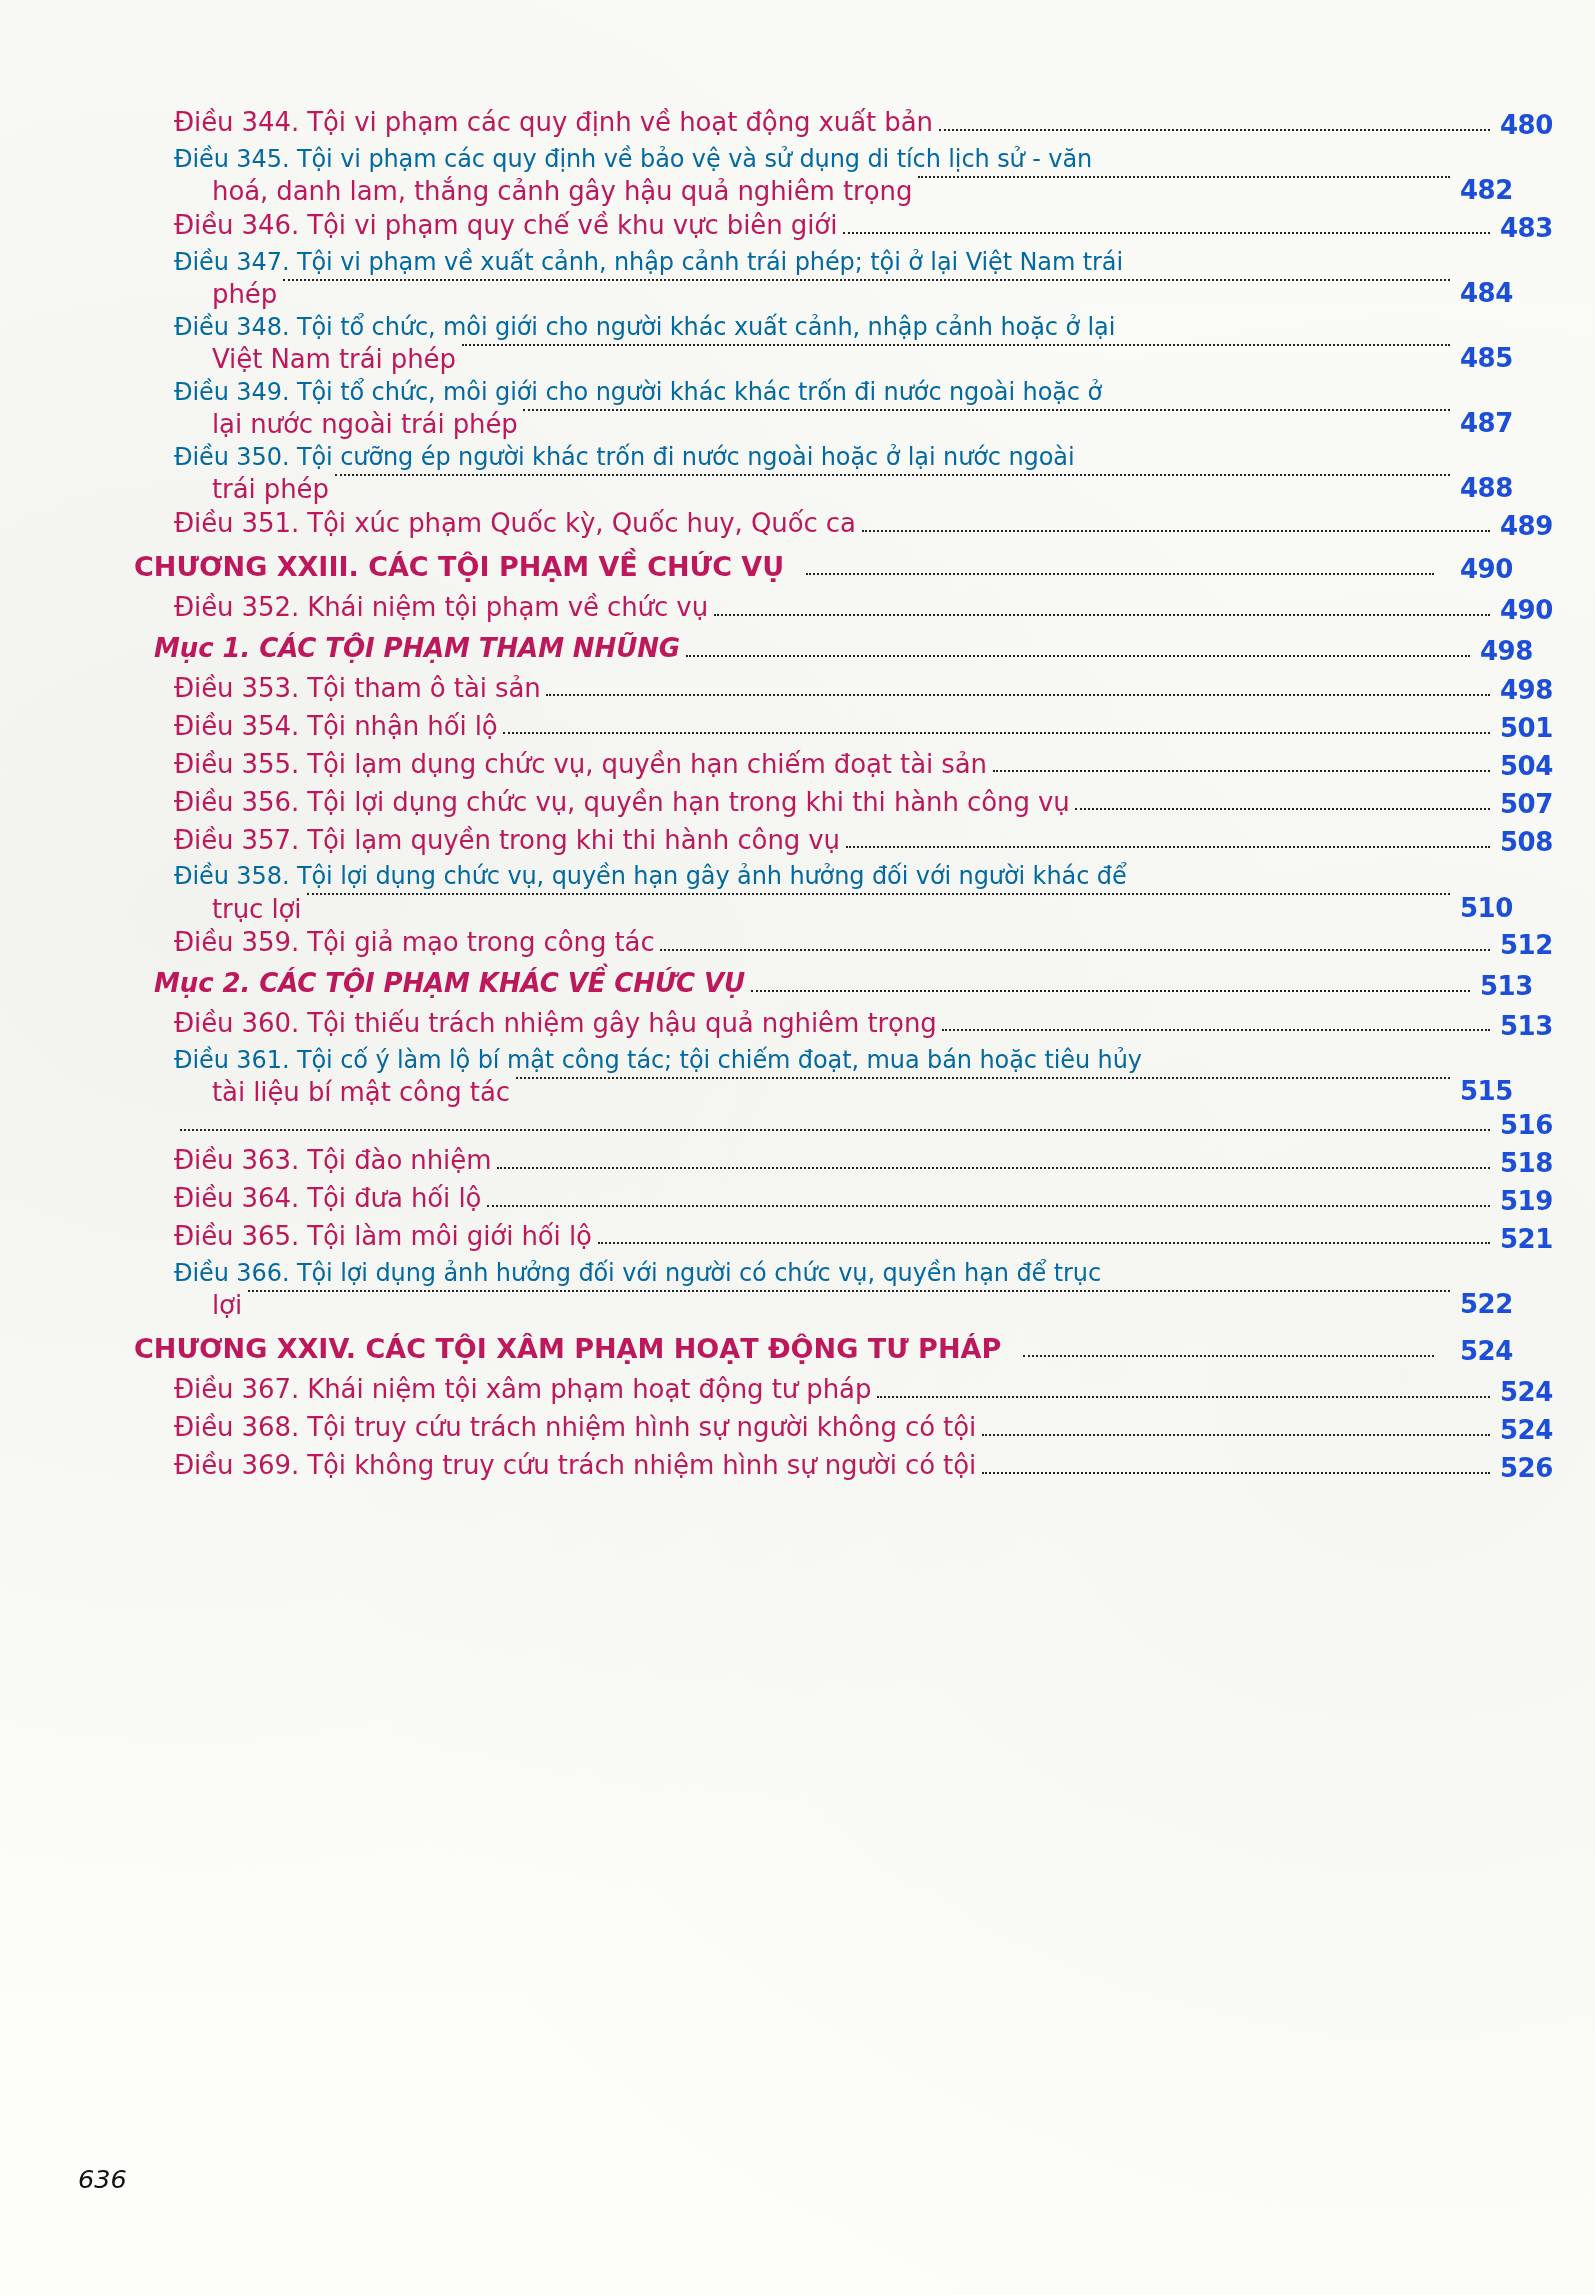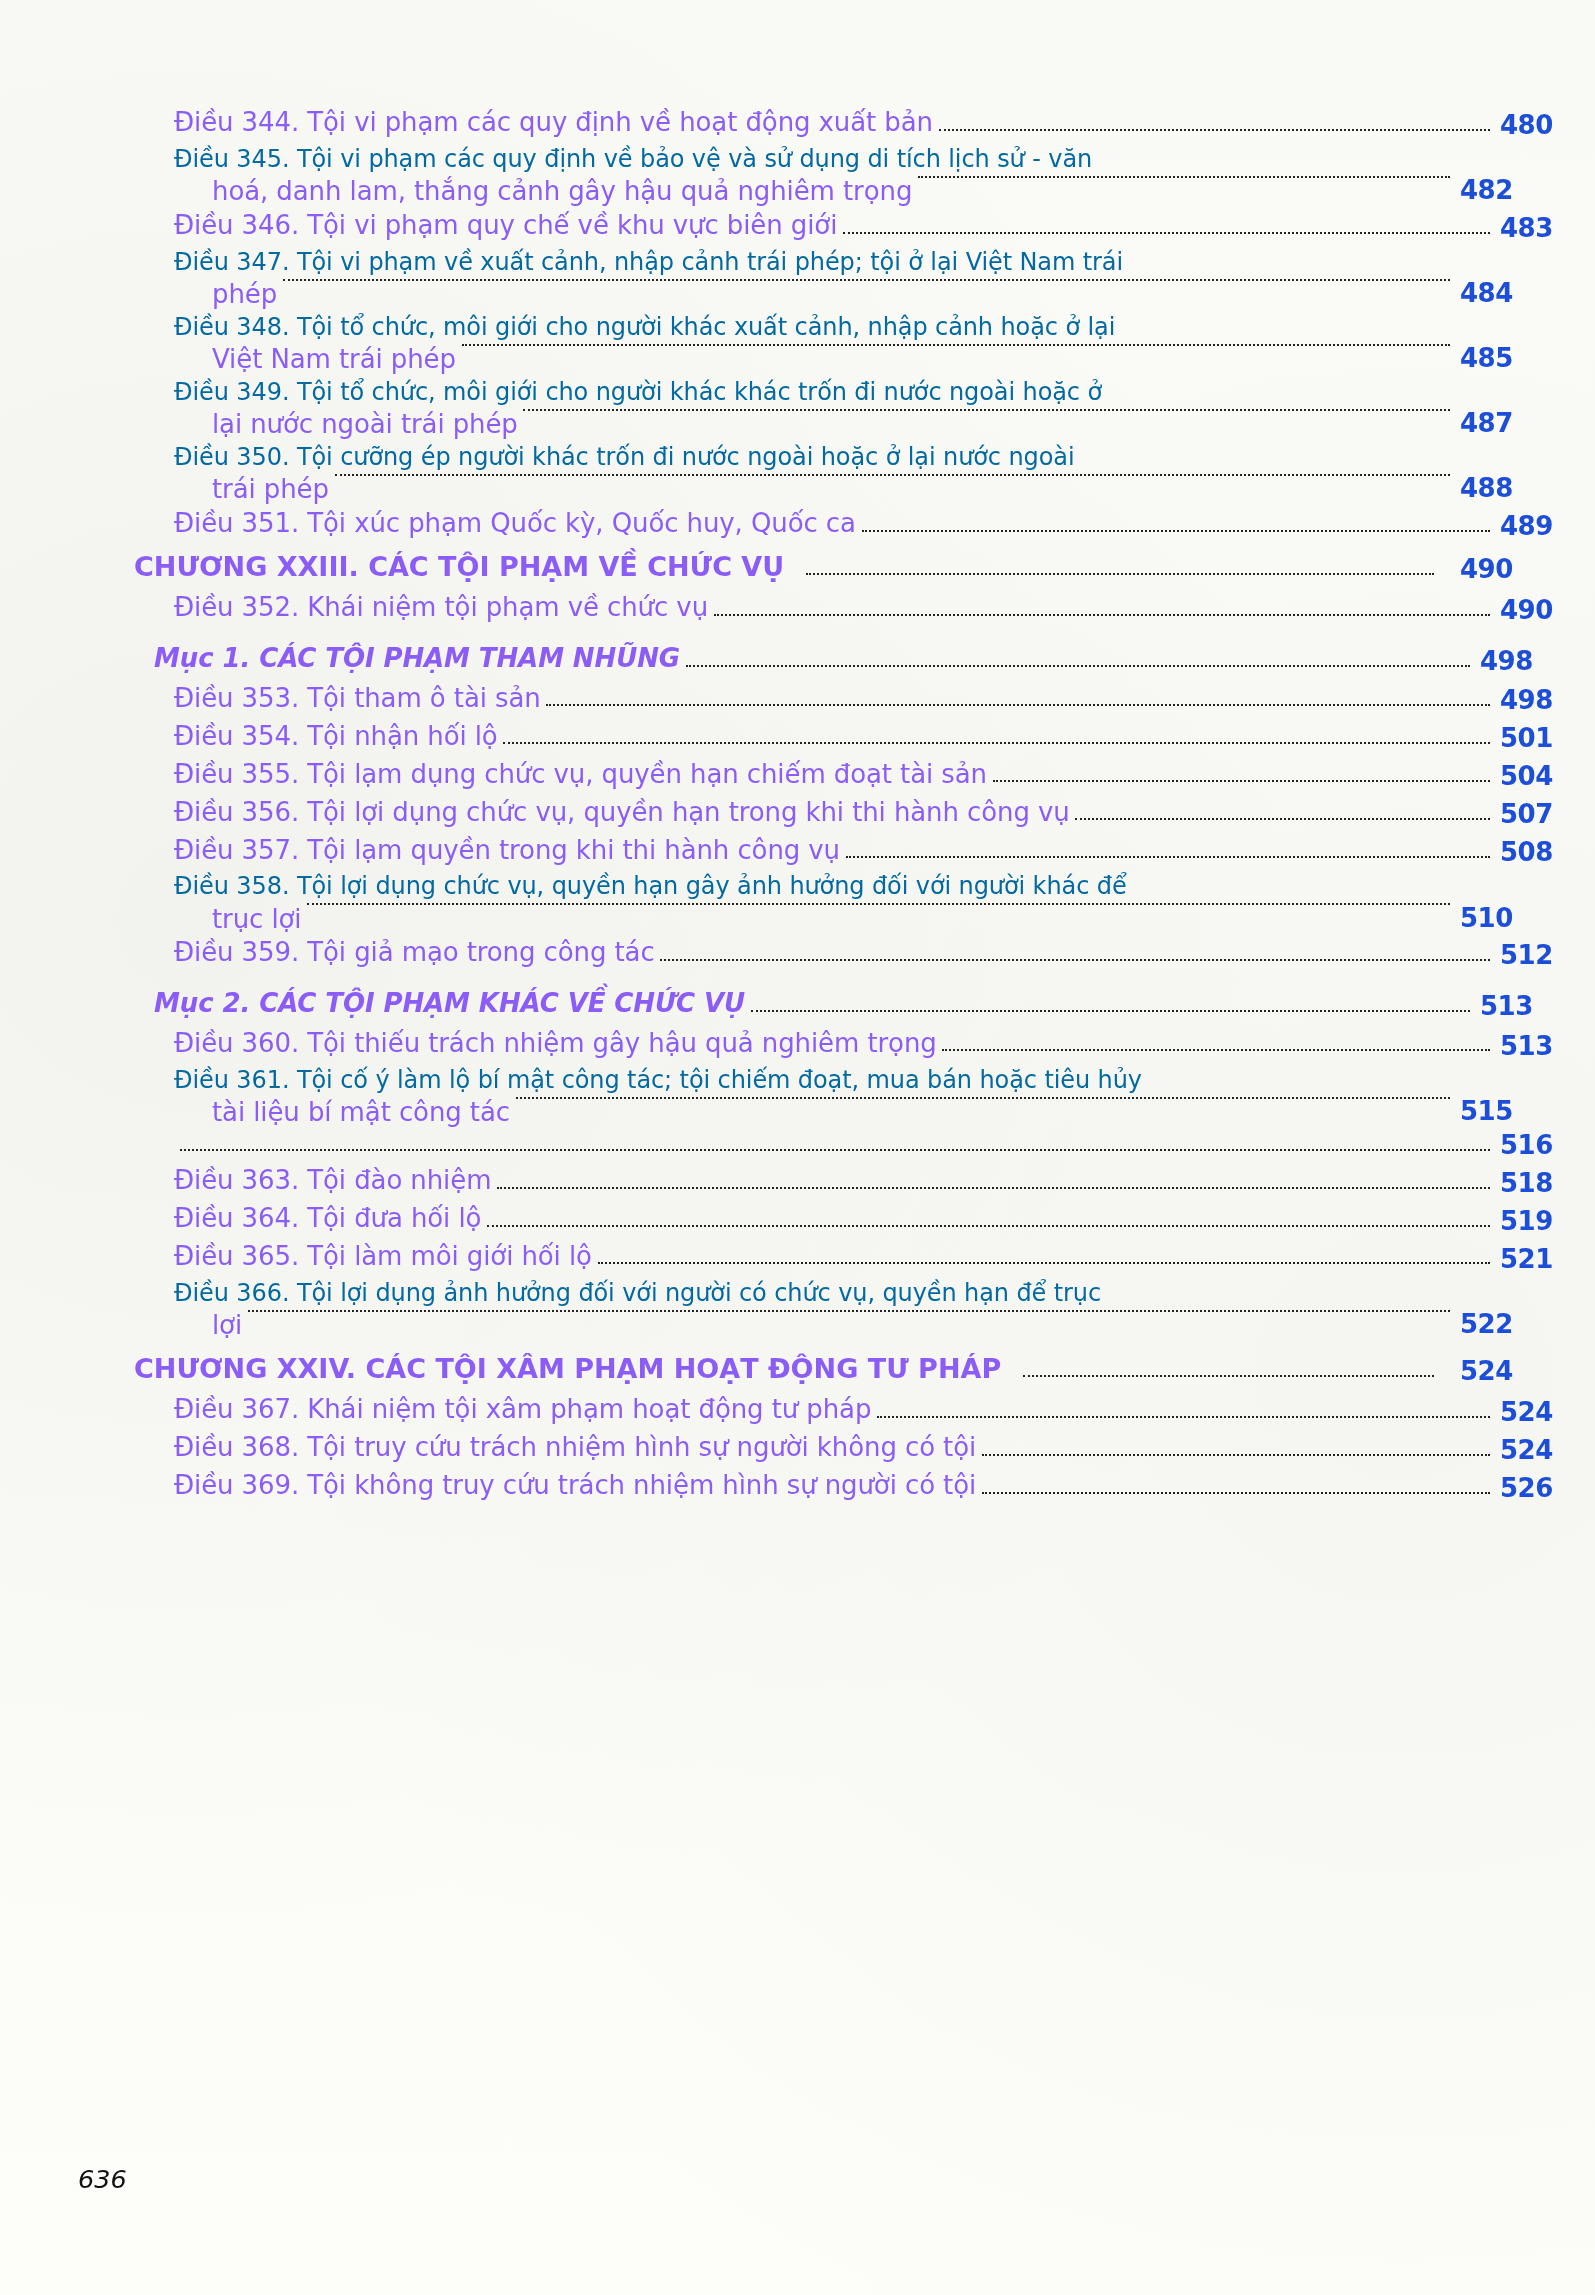--- a/index.html
+++ b/index.html
@@ -42,21 +42,21 @@
   }
   .toc-row {
     display: flex;
     align-items: flex-end;
     width: 100%;
     margin-bottom: 4.2px;
   }
   .toc-text {
     font-size: 26px;
     line-height: 1.30;
-    color: #8b5cf6;
+    color: #be185d;
     letter-spacing: -0.1px;
     flex: 0 1 auto;
     max-width: 1245px;
   }
   .dots {
     flex: 1 1 auto;
     border-bottom: 2.8px dotted #222;
     margin: 0 4.2px 9.2px 5.7px;
     min-width: 11.3px;
     height: 0.7px;
@@ -79,21 +79,21 @@
     font-weight: 700;
     font-size: 27px;
     letter-spacing: 0px;
   }
   .toc-text.section {
     font-style: italic;
     font-weight: 700;
     font-size: 26px;
   }
   .toc-row.chapter-row { margin-top: 8.5px; margin-bottom: 7px; }
-  .toc-row.section-row { margin-top: 17px; margin-bottom: 5.7px; }
+  .toc-row.section-row { margin-top: 7px; margin-bottom: 5.7px; }
 
   
   .wrap-entry {
     width: 100%;
   }
   .wrap-line1 {
     font-size: 24px;
     line-height: 1.30;
     color: #0369a1;
     padding-left: 40px;

